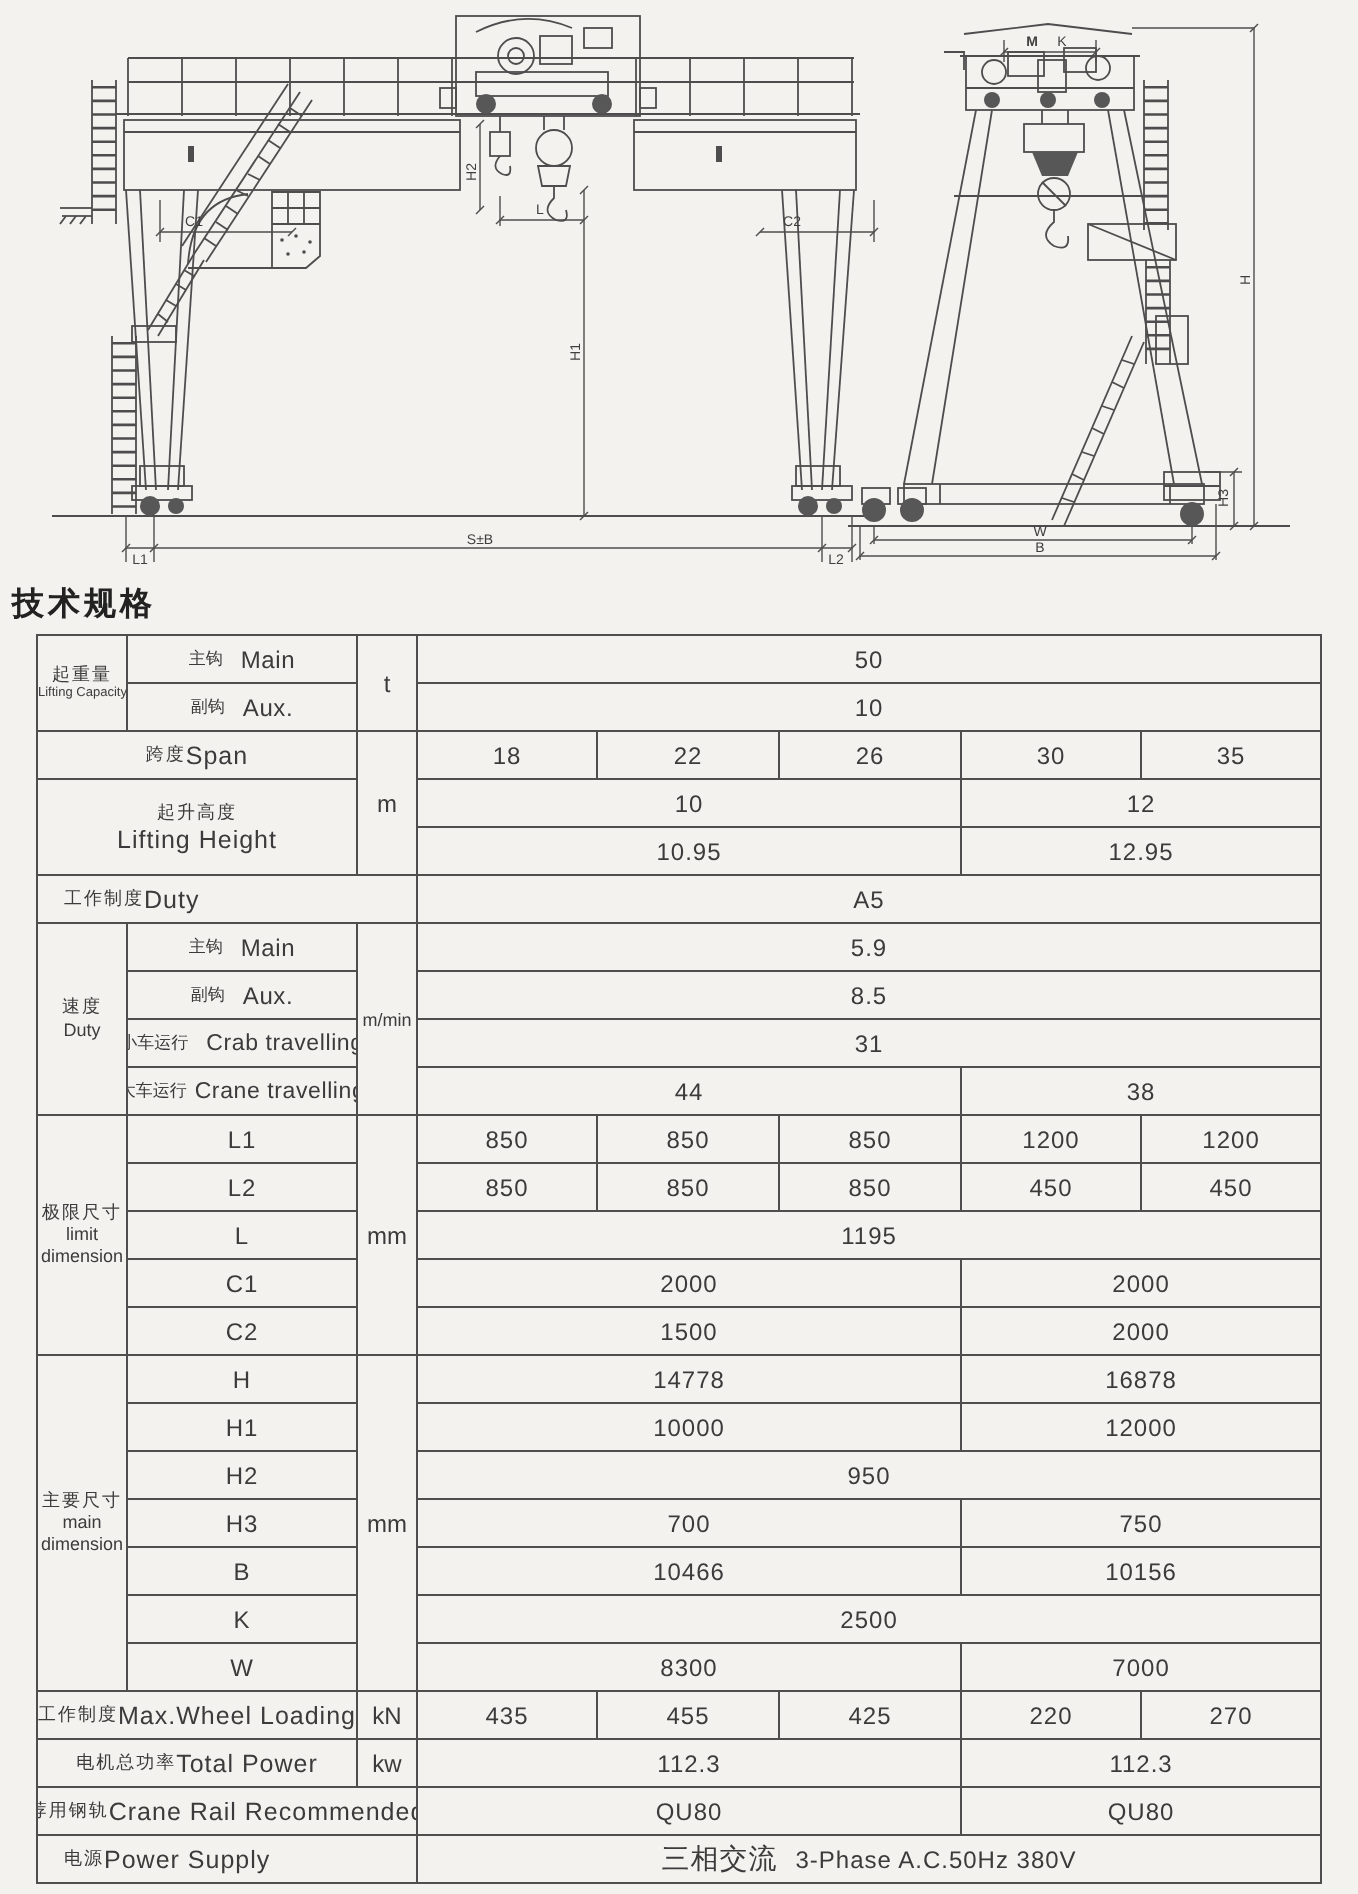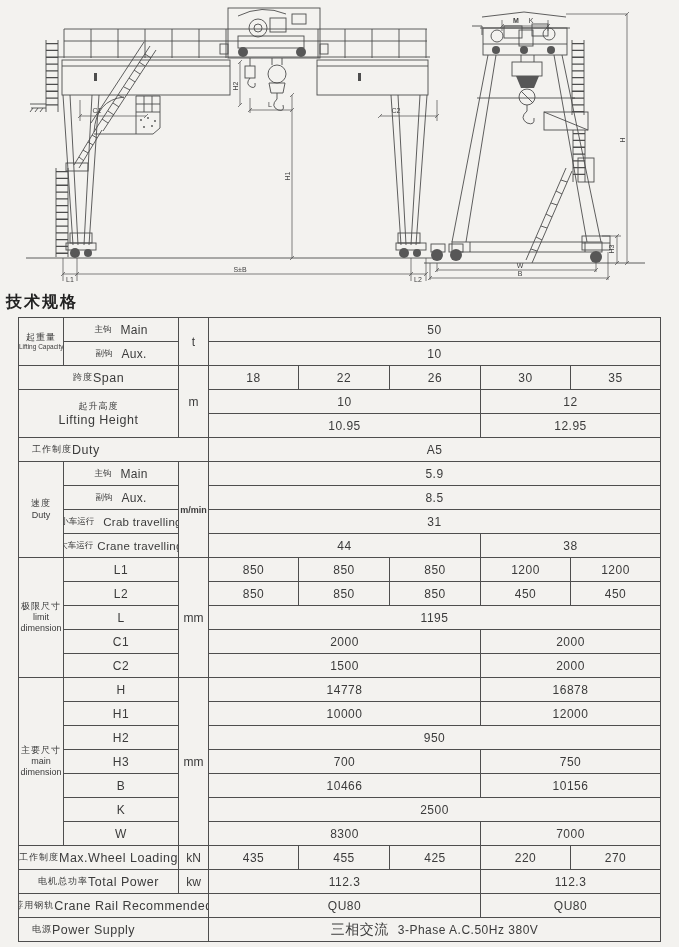--- a/index.html
+++ b/index.html
@@ -38,21 +38,21 @@
   .cat .en{display:block;font-size:6.5px;letter-spacing:0;}
   .cat .en2{display:block;font-size:9px;}
   td.cat2 .wrap{display:flex;align-items:center;justify-content:center;gap:0;}
   td.cat2 .zh{font-size:9px;letter-spacing:1px;}
   td.cat2 .en{font-size:12.5px;letter-spacing:.5px;}
   td.cat2.left .wrap{justify-content:flex-start;padding-left:13px;}
   td.sub .wrap{display:flex;align-items:center;justify-content:center;gap:9px;}
   td.sub .zh{font-size:8.5px;letter-spacing:0;}
   td.sub .en{font-size:12px;letter-spacing:.3px;}
   td.unit{font-size:11px;}
-  td.unit.small{font-size:9px;font-weight:bold;}
+  td.unit.small{font-size:9px;}
   td.dim{text-align:left;padding-left:19px;font-size:12.5px;letter-spacing:.5px;}
   td.val{font-size:12px;letter-spacing:.5px;}
   td.val .wrap{display:flex;align-items:center;justify-content:center;gap:9px;}
   td.val .zh{font-size:14px;}
   line,path,rect.o,circle.o,polygon.o,polyline{stroke:#4d4d4d;fill:none;}
 </style>
 </head>
 <body>
 
 <div class="page">

